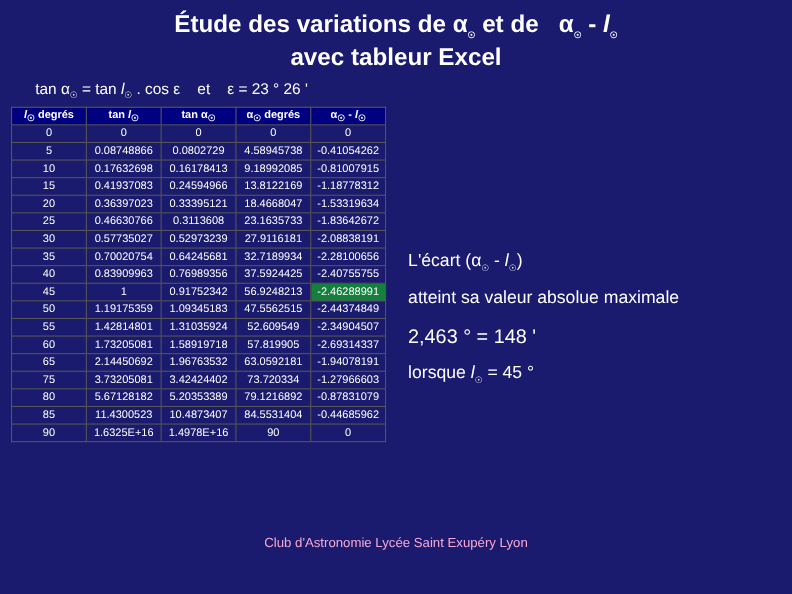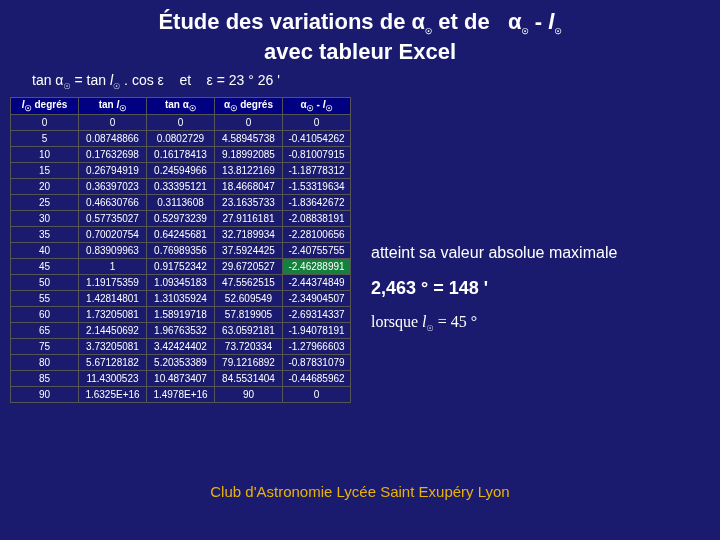--- a/index.html
+++ b/index.html
@@ -83,31 +83,30 @@
     .right-panel .ecart-line {
       font-size: 16px;
       margin-bottom: 4px;
     }
     .right-panel .abs-line {
       font-size: 16px;
       margin-bottom: 4px;
     }
     .right-panel .value-line {
       font-size: 18px;
-      font-weight: bold;
+      font-weight: normal;
       margin-bottom: 4px;
     }
     .right-panel .lorsque-line {
       font-size: 16px;
-      font-family: Liberation Serif, serif;
     }
     .footer {
       text-align: center;
-      font-size: 15px;
-      color: #eab308;
+      font-size: 12px;
+      color: #f9a8d4;
       margin-top: 4px;
     }
     sub { font-size: 8px; }
   </style>
 </head>
 <body>
 
 <div class="page-container">
   <div class="title">
     <span>Étude des variations de α<sub>☉</sub> et de &nbsp; α<sub>☉</sub> - <i>l</i><sub>☉</sub></span><br>
@@ -146,21 +145,21 @@
             </tr>
             <tr>
               <td>10</td>
               <td>0.17632698</td>
               <td>0.16178413</td>
               <td>9.18992085</td>
               <td>-0.81007915</td>
             </tr>
             <tr>
               <td>15</td>
-              <td>0.26794919</td>
+              <td>0.41937083</td>
               <td>0.24594966</td>
               <td>13.8122169</td>
               <td>-1.18778312</td>
             </tr>
             <tr>
               <td>20</td>
               <td>0.36397023</td>
               <td>0.33395121</td>
               <td>18.4668047</td>
               <td>-1.53319634</td>
@@ -190,21 +189,21 @@
               <td>40</td>
               <td>0.83909963</td>
               <td>0.76989356</td>
               <td>37.5924425</td>
               <td>-2.40755755</td>
             </tr>
             <tr>
               <td>45</td>
               <td>1</td>
               <td>0.91752342</td>
-              <td>29.6720527</td>
+              <td>56.9248213</td>
               <td class="highlight-red">-2.46288991</td>
             </tr>
             <tr>
               <td>50</td>
               <td>1.19175359</td>
               <td>1.09345183</td>
               <td>47.5562515</td>
               <td>-2.44374849</td>
             </tr>
             <tr>
@@ -254,20 +253,23 @@
               <td>1.6325E+16</td>
               <td>1.4978E+16</td>
               <td>90</td>
               <td>0</td>
             </tr>
           </tbody>
       </table>
     </div>
 
     <div class="right-panel">
+      <div class="ecart-line">
+        L'écart (α<sub>☉</sub> - <i>l</i><sub>☉</sub>)
+      </div>
       <div class="abs-line">
         atteint sa valeur absolue maximale
       </div>
       <div class="value-line">2,463 ° = 148 '</div>
       <div class="lorsque-line">
         lorsque <i>l</i><sub>☉</sub> = 45 °
       </div>
     </div>
   </div>
 

